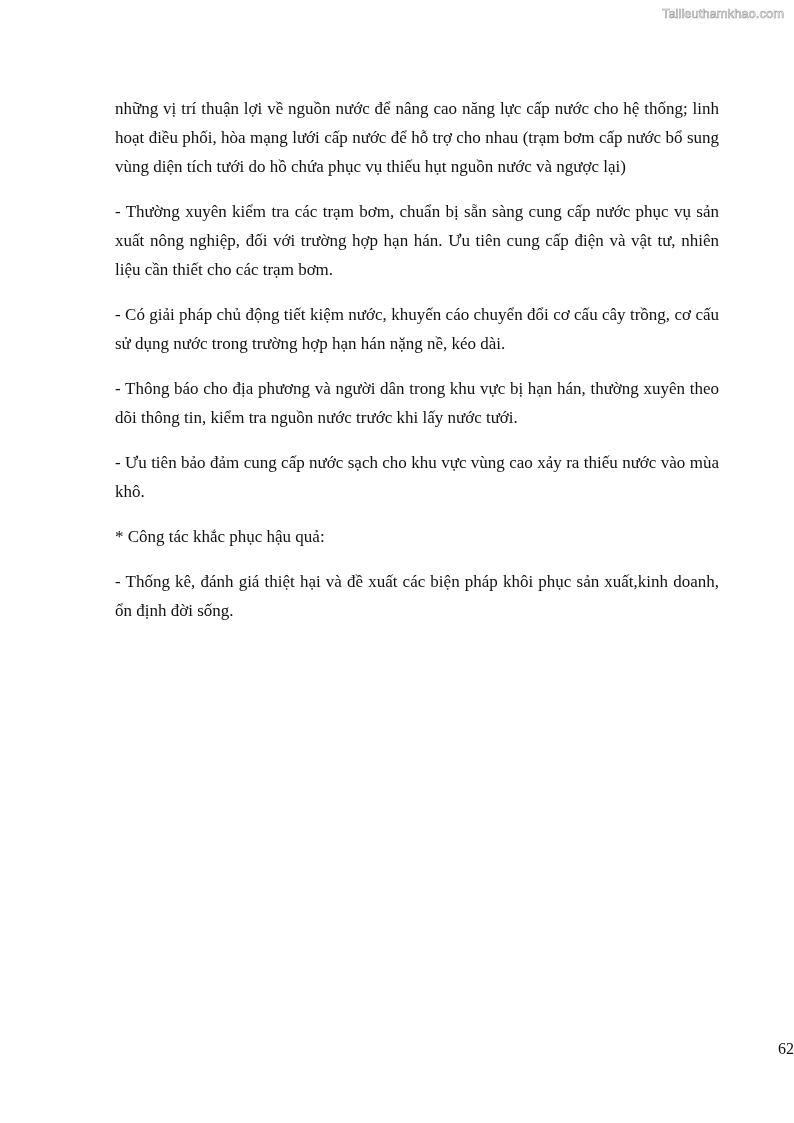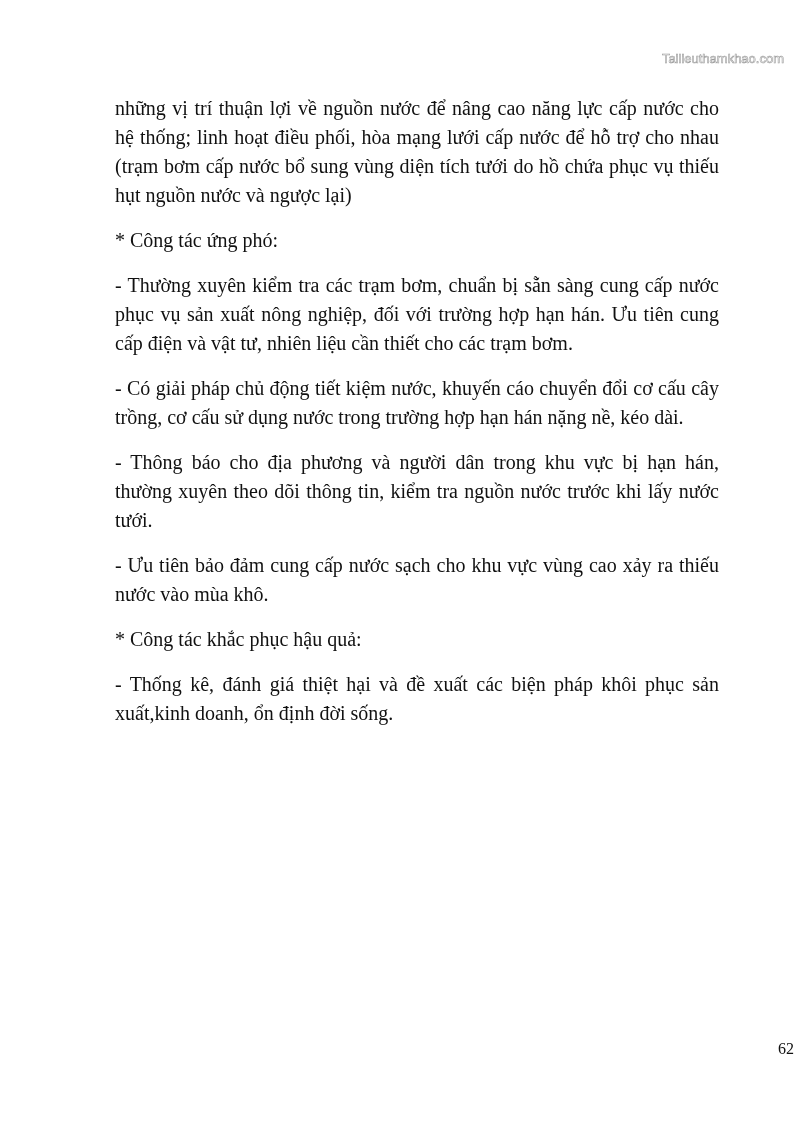--- a/index.html
+++ b/index.html
@@ -17,31 +17,30 @@
     }
     .watermark {
       position: absolute;
       top: 6px;
       right: 10px;
       font-family: "Liberation Sans", "DejaVu Sans", sans-serif;
       font-size: 13px;
       color: #ffffff;
       -webkit-text-stroke: 0.6px #9a9a9a;
       letter-spacing: 0px;
-      margin-top: 45px;
     }
     .content {
       position: absolute;
       left: 115px;
       top: 94px;
       width: 604px;
     }
     .para {
       margin: 0;
-      font-size: 20px;
+      font-size: 17px;
       line-height: 29px;
       text-align: justify;
       text-align-last: left;
     }
     .para + .para {
       margin-top: 16px;
     }
     .page-number {
       position: absolute;
       top: 1039px;
@@ -52,21 +51,20 @@
       line-height: 20px;
     }
   </style>
 </head>
 <body>
 
 <div class="watermark">Tailieuthamkhao.com</div>
 
 <div class="content">
   <p class="para">những vị trí thuận lợi về nguồn nước để nâng cao năng lực cấp nước cho hệ thống; linh hoạt điều phối, hòa mạng lưới cấp nước để hỗ trợ cho nhau (trạm bơm cấp nước bổ sung vùng diện tích tưới do hồ chứa phục vụ thiếu hụt nguồn nước và ngược lại)</p>
-  <p class="para">* Công tác ứng phó:</p>
   <p class="para">- Thường xuyên kiểm tra các trạm bơm, chuẩn bị sẵn sàng cung cấp nước phục vụ sản xuất nông nghiệp, đối với trường hợp hạn hán. Ưu tiên cung cấp điện và vật tư, nhiên liệu cần thiết cho các trạm bơm.</p>
   <p class="para">- Có giải pháp chủ động tiết kiệm nước, khuyến cáo chuyển đổi cơ cấu cây trồng, cơ cấu sử dụng nước trong trường hợp hạn hán nặng nề, kéo dài.</p>
   <p class="para">- Thông báo cho địa phương và người dân trong khu vực bị hạn hán, thường xuyên theo dõi thông tin, kiểm tra nguồn nước trước khi lấy nước tưới.</p>
   <p class="para">- Ưu tiên bảo đảm cung cấp nước sạch cho khu vực vùng cao xảy ra thiếu nước vào mùa khô.</p>
   <p class="para">* Công tác khắc phục hậu quả:</p>
   <p class="para">- Thống kê, đánh giá thiệt hại và đề xuất các biện pháp khôi phục sản xuất,kinh doanh, ổn định đời sống.</p>
 </div>
 
 <div class="page-number">62</div>
 

